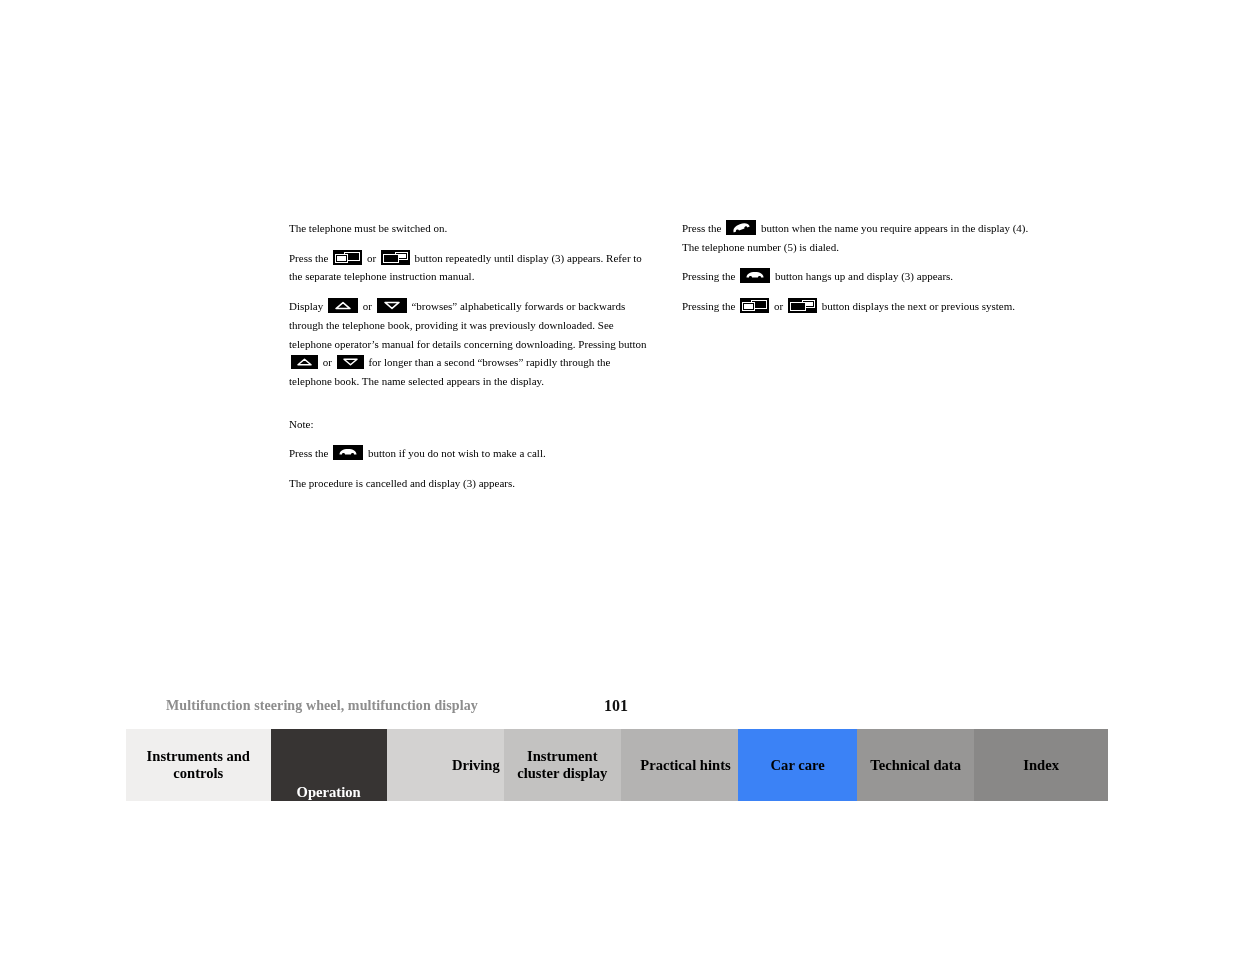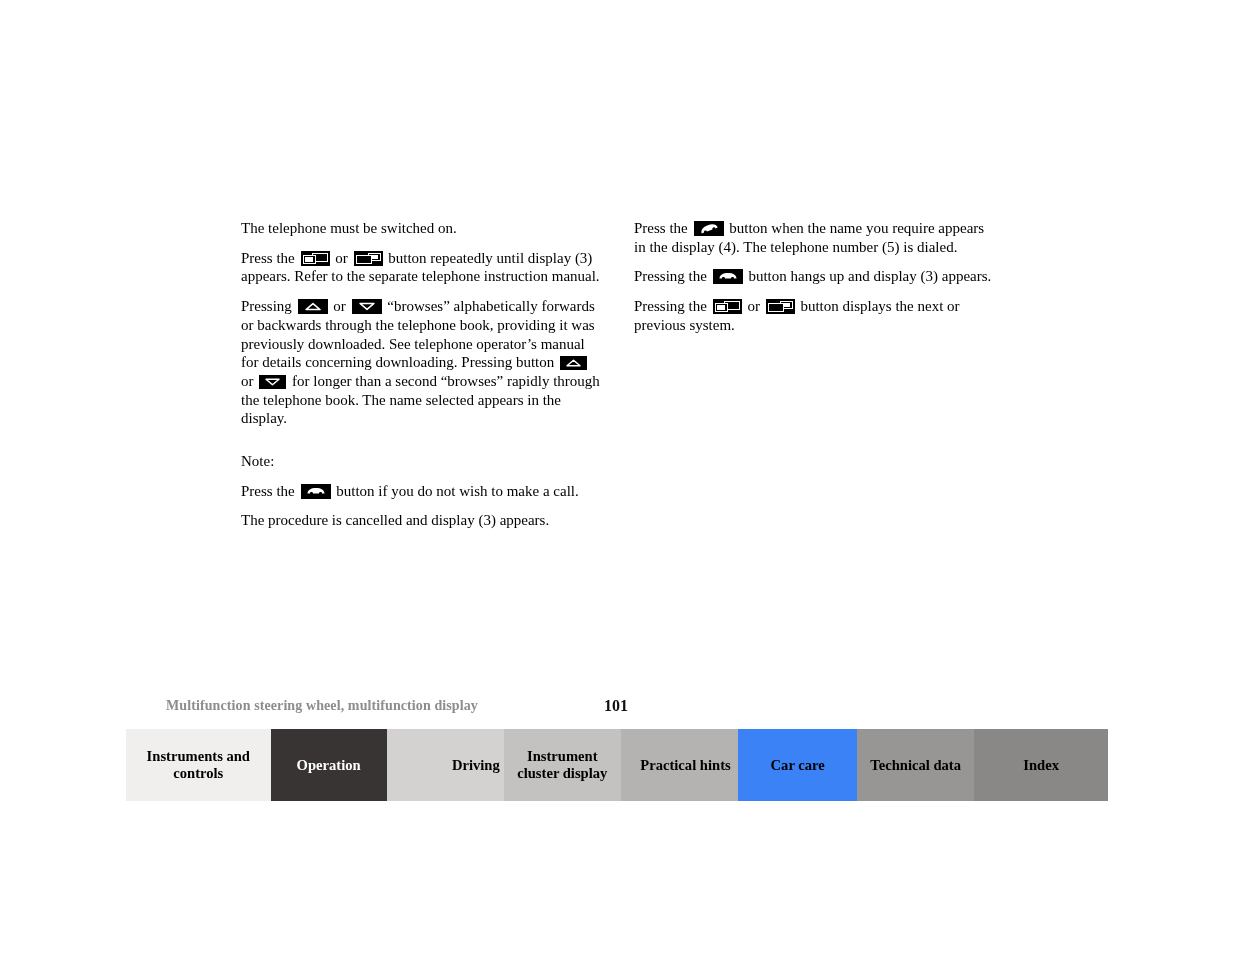--- a/index.html
+++ b/index.html
@@ -21,22 +21,23 @@
     left: 0; top: 0;
     width: 1235px;
     height: 954px;
   }
 
   
   .col {
     position: absolute;
     top: 219px;
     width: 360px;
-    font-size: 15px;
+    font-size: 11px;
     line-height: 18.7px;
+    margin-left: 48px;
   }
   .col-left  { left: 241px; }
   .col-right { left: 634px; }
 
   .para {
     margin: 0 0 11px 0;
     text-align: left;
   }
   .para.note-gap { margin-top: 24px; }
 
@@ -154,38 +155,38 @@
     align-items: center;
     justify-content: center;
     text-align: center;
     font-size: 14.6px;
     font-weight: bold;
     line-height: 17px;
     color: #000000;
     box-sizing: border-box;
     padding: 0 4px;
   }
-  .tab.active { color: #ffffff; }
+  .tab.active { color: #ffffff; align-items: flex-end; }
 </style>
 </head>
 <body>
 
 <div class="page">
 
   <div class="col col-left">
 
     <p class="para"><span>The telephone must be switched on.</span></p>
 
     <p class="para"><span>Press the</span>
       <span class="icon-btn ic-win var-a"><span class="w-back"></span><span class="w-front"></span></span>
       <span>or</span>
       <span class="icon-btn ic-win var-b"><span class="w-back"></span><span class="w-front"></span></span>
       <span>button repeatedly until display (3) appears. Refer to the separate telephone instruction manual.</span></p>
 
-    <p class="para"><span>Pressing</span>
+    <p class="para"><span>Display</span>
       <span class="icon-btn ic-arrow">
         <svg width="30" height="15" viewBox="0 0 30 15">
             <rect width="30" height="15" fill="#000"></rect>
             <path d="M8 10.6 L15 4.6 L22 10.6 Z" fill="none" stroke="#fff" stroke-width="1.5" stroke-linejoin="round"></path>
           </svg>
       </span>
       <span>or</span>
       <span class="icon-btn ic-arrow">
         <svg width="30" height="15" viewBox="0 0 30 15">
             <rect width="30" height="15" fill="#000"></rect>

